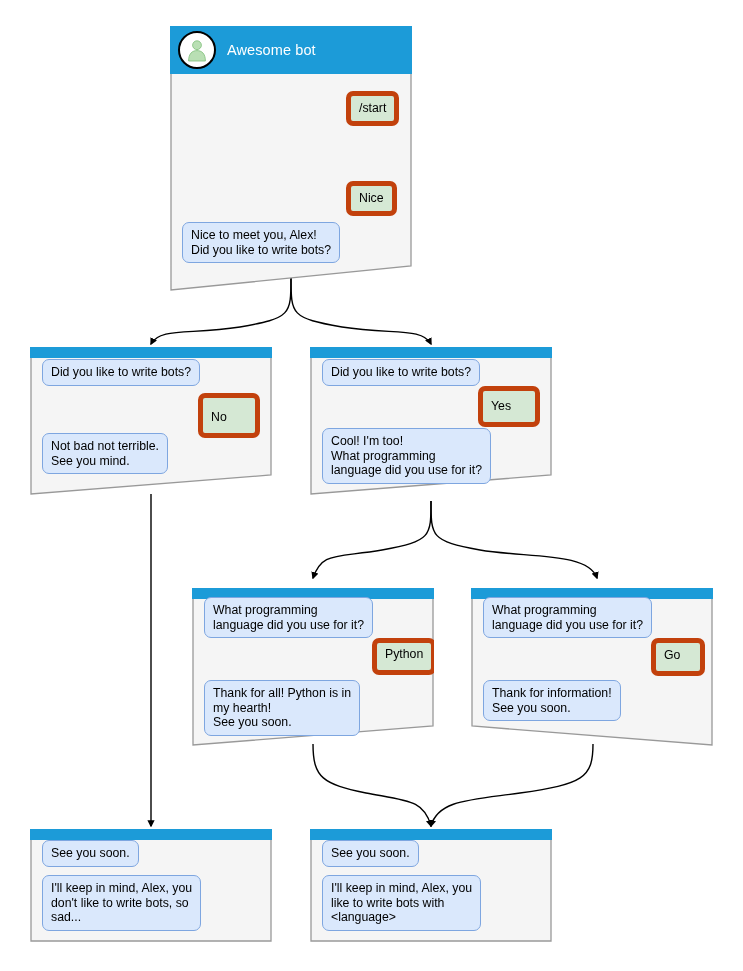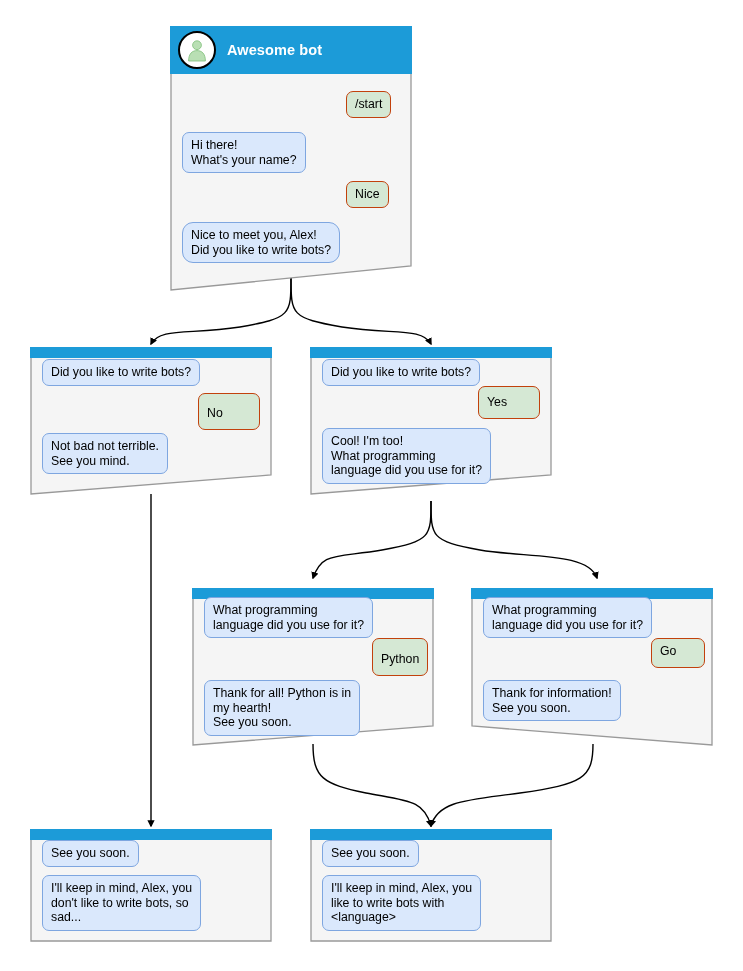--- a/index.html
+++ b/index.html
@@ -57,21 +57,21 @@
   .card-header.big {
     height: 48px;
     padding-left: 8px;
   }
   .card-header.small {
     height: 11px;
   }
   .bot-title {
     color: #ffffff;
     font-size: 14.5px;
-    font-weight: bold;
+    font-weight: normal;
     margin-left: 11px;
     letter-spacing: 0.1px;
   }
   .avatar {
     width: 38px;
     height: 38px;
     border-radius: 50%;
     background: #ffffff;
     border: 2px solid #000000;
     box-sizing: border-box;
@@ -100,21 +100,21 @@
     white-space: pre;
     color: #000000;
   }
   .bubble.bot {
     background: #dae8fc;
     border: 1px solid #7ea6e0;
     left: 12px;
   }
   .bubble.user {
     background: #d5e8d4;
-    border: 1px solid #c2410c;
+    border: 5px solid #c2410c;
     text-align: left;
   }
 </style>
 </head>
 <body>
 
 <div id="canvas">
 
   <svg class="edges" viewBox="0 0 743 971" width="743" height="971">
     <defs>
@@ -145,24 +145,22 @@
         <div class="avatar">
           <svg width="26" height="26" viewBox="0 0 26 26">
             <circle cx="13" cy="8.2" r="4.4" fill="#b9dfb4" stroke="#7fbf7a" stroke-width="0.8"></circle>
             <path d="M 4.6,24 C 4.6,16.6 8.2,13.6 13,13.6 C 17.8,13.6 21.4,16.6 21.4,24 Z" fill="#b9dfb4" stroke="#7fbf7a" stroke-width="0.8"></path>
           </svg>
         </div>
         <span class="bot-title">Awesome bot</span>
       </div>
       <div class="msgs">
         <div class="bubble user" style="left:176px; top:65px;">/start</div>
-        <div class="bubble bot" style="top:106px;">Hi there!
-What's your name?</div>
         <div class="bubble user" style="left:176px; top:155px;">Nice</div>
-        <div class="bubble bot" style="top:196px;border-radius:11px;">Nice to meet you, Alex!
+        <div class="bubble bot" style="top:196px;">Nice to meet you, Alex!
 Did you like to write bots?</div>
       </div>
     </div>
   </div>
 
   <div class="card" style="left:30px; top:347px; width:242px; height:148px;">
     <svg class="card-shape" viewBox="0 0 242 148" width="242" height="148">
       <path d="M 1,1 L 241,1 L 241,128 L 1,147 Z" fill="#f5f5f5" stroke="#999999" stroke-width="1.3"></path>
     </svg>
     <div class="card-inner">
@@ -194,21 +192,21 @@
 
   <div class="card" style="left:192px; top:588px; width:242px; height:158px;">
     <svg class="card-shape" viewBox="0 0 242 158" width="242" height="158">
       <path d="M 1,1 L 241,1 L 241,138 L 1,157 Z" fill="#f5f5f5" stroke="#999999" stroke-width="1.3"></path>
     </svg>
     <div class="card-inner">
       <div class="card-header small"></div>
       <div class="msgs">
         <div class="bubble bot" style="top:9px;">What programming
 language did you use for it?</div>
-        <div class="bubble user" style="left:180px; top:50px; padding-top:13px; padding-bottom:8px;">Python</div>
+        <div class="bubble user" style="left:180px; top:50px; padding-top:4px; padding-bottom:8px;">Python</div>
         <div class="bubble bot" style="top:92px;">Thank for all! Python is in
 my hearth!
 See you soon.</div>
       </div>
     </div>
   </div>
 
   <div class="card" style="left:471px; top:588px; width:242px; height:158px;">
     <svg class="card-shape" viewBox="0 0 242 158" width="242" height="158">
       <path d="M 1,1 L 241,1 L 241,157 L 1,138 Z" fill="#f5f5f5" stroke="#999999" stroke-width="1.3"></path>

